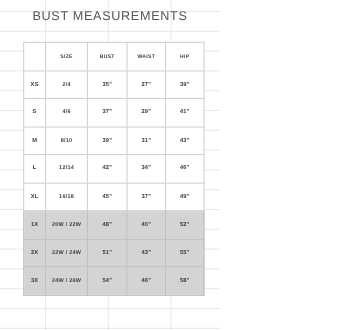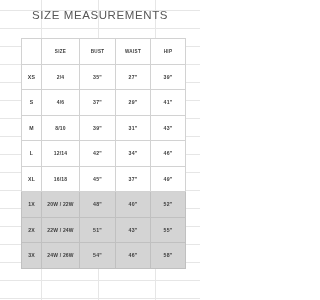--- a/index.html
+++ b/index.html
@@ -103,21 +103,21 @@
     font-size: 5.0px;
   }
 </style>
 </head>
 <body>
 
 <div class="sheet-grid"></div>
 
 <div class="page">
 
-  <div class="title">SIZE MEASUREMENTS</div>
+  <div class="title">BUST MEASUREMENTS</div>
 
   <div class="table-wrap">
     <table class="measure">
       <colgroup>
         <col class="c-label">
         <col class="c-size">
         <col class="c-bust">
         <col class="c-waist">
         <col class="c-hip">
       </colgroup>

